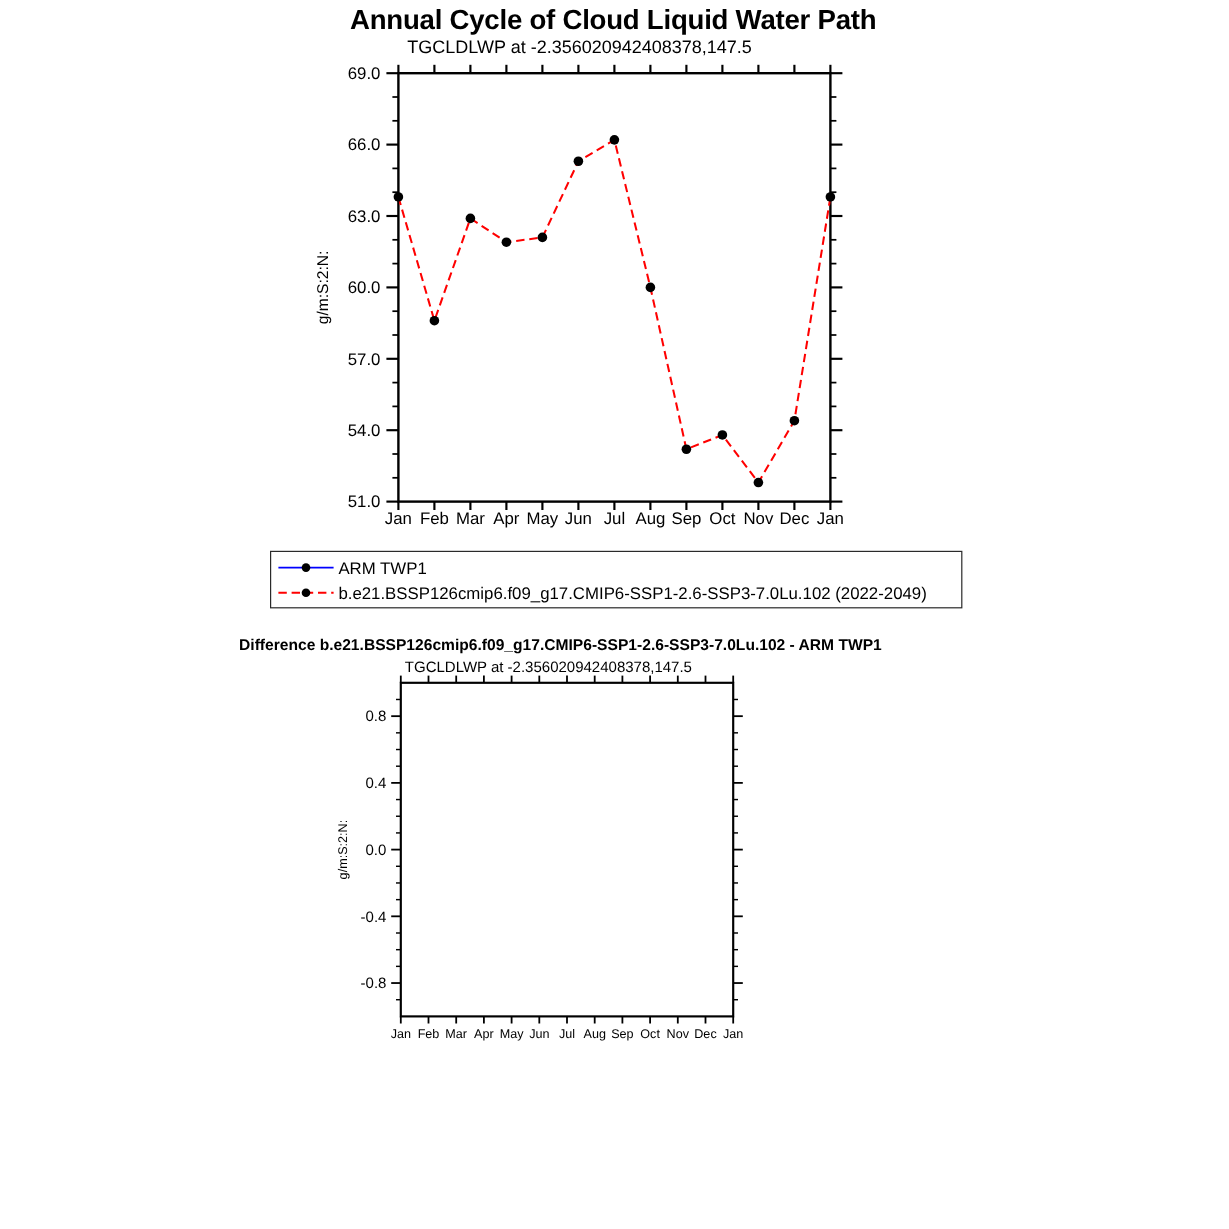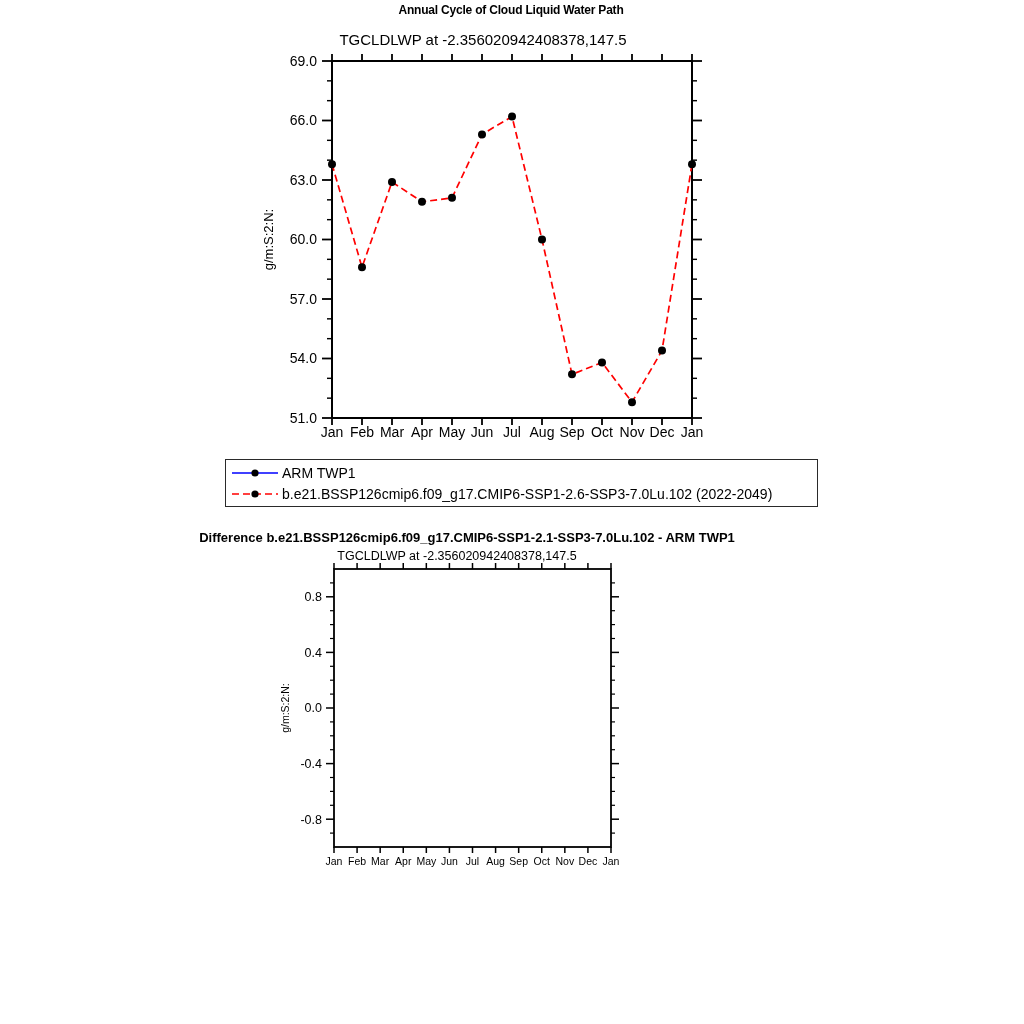--- a/index.html
+++ b/index.html
@@ -1,25 +1,25 @@
 <!DOCTYPE html>
 <html><head>
 <meta charset="utf-8">
 <style>
   html,body{margin:0;padding:0;background:#fff;}
   #canvas{position:relative;width:1024px;height:1024px;background:#ffffff;overflow:hidden;
           font-family:"Liberation Sans",sans-serif;color:#000;}
   #chart-svg{position:absolute;left:0;top:0;}
   .title{position:absolute;text-align:center;white-space:nowrap;}
-  .main-title{left:211px;top:3px;width:600px;font-size:12px;font-weight:bold;letter-spacing:-0.2px;}
+  .main-title{left:211px;top:3px;width:600px;font-size:23px;font-weight:bold;letter-spacing:-0.2px;}
   .top-subtitle{left:183px;top:31px;width:600px;font-size:15px;}
   .bottom-title{left:137px;top:530px;width:660px;font-size:13px;font-weight:bold;}
   .bottom-subtitle{left:157px;top:549px;width:600px;font-size:12.5px;}
   .legend{position:absolute;left:225px;top:459px;width:572px;height:44px;
-          border:1.5px solid #2a2a2a;background:#fff;padding:2px 16px 0 3px;box-sizing:content-box;}
+          border:1.5px solid #2a2a2a;background:#fff;padding:2px 0 0 3px;box-sizing:content-box;}
   .legend-row{display:flex;align-items:center;height:21px;}
   .legend-row span{font-size:14px;margin-left:1px;white-space:nowrap;}
   svg text{font-family:"Liberation Sans",sans-serif;}
 </style>
 </head>
 <body>
 
 <div id="canvas">
 
   <svg id="chart-svg" width="1024" height="1024">
@@ -226,16 +226,16 @@
     </div>
     <div class="legend-row">
       <svg width="52" height="14">
         <line x1="3" y1="7" x2="49" y2="7" stroke-width="1.6" stroke-dasharray="7,4" stroke="#ff0000"></line>
         <circle cx="26" cy="7" r="3.6" fill="#000000"></circle>
       </svg>
       <span>b.e21.BSSP126cmip6.f09_g17.CMIP6-SSP1-2.6-SSP3-7.0Lu.102 (2022-2049)</span>
     </div>
   </div>
 
-  <div class="title bottom-title">Difference b.e21.BSSP126cmip6.f09_g17.CMIP6-SSP1-2.1-SSP3-7.0Lu.102 - ARM TWP1</div>
+  <div class="title bottom-title">Difference b.e21.BSSP126cmip6.f09_g17.CMIP6-SSP1-2.6-SSP3-7.0Lu.102 - ARM TWP1</div>
   <div class="title bottom-subtitle">TGCLDLWP at -2.356020942408378,147.5</div>
 
 </div>
 
 </body></html>

